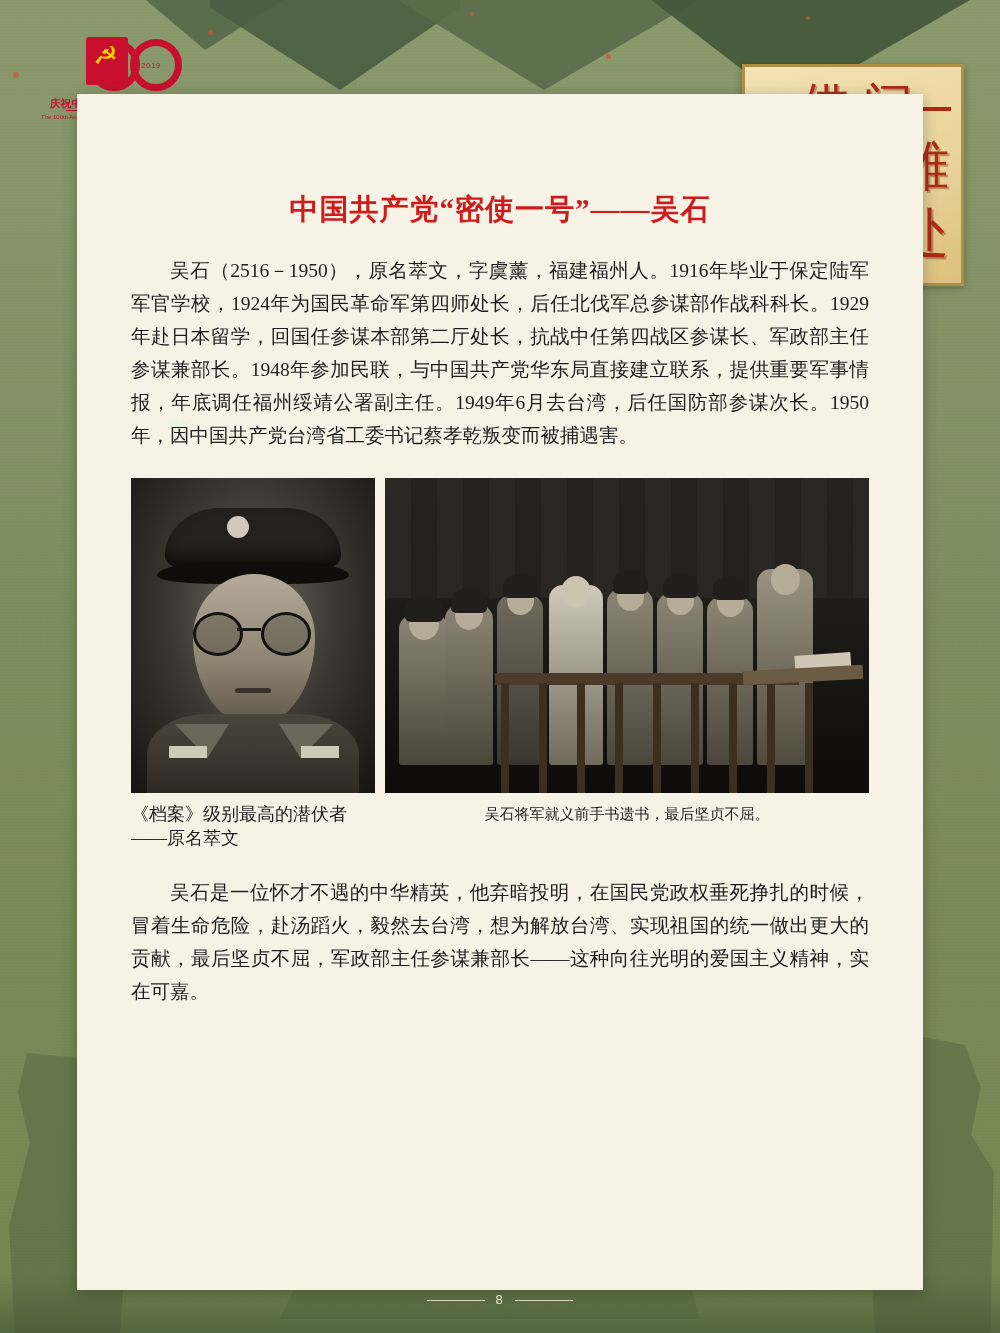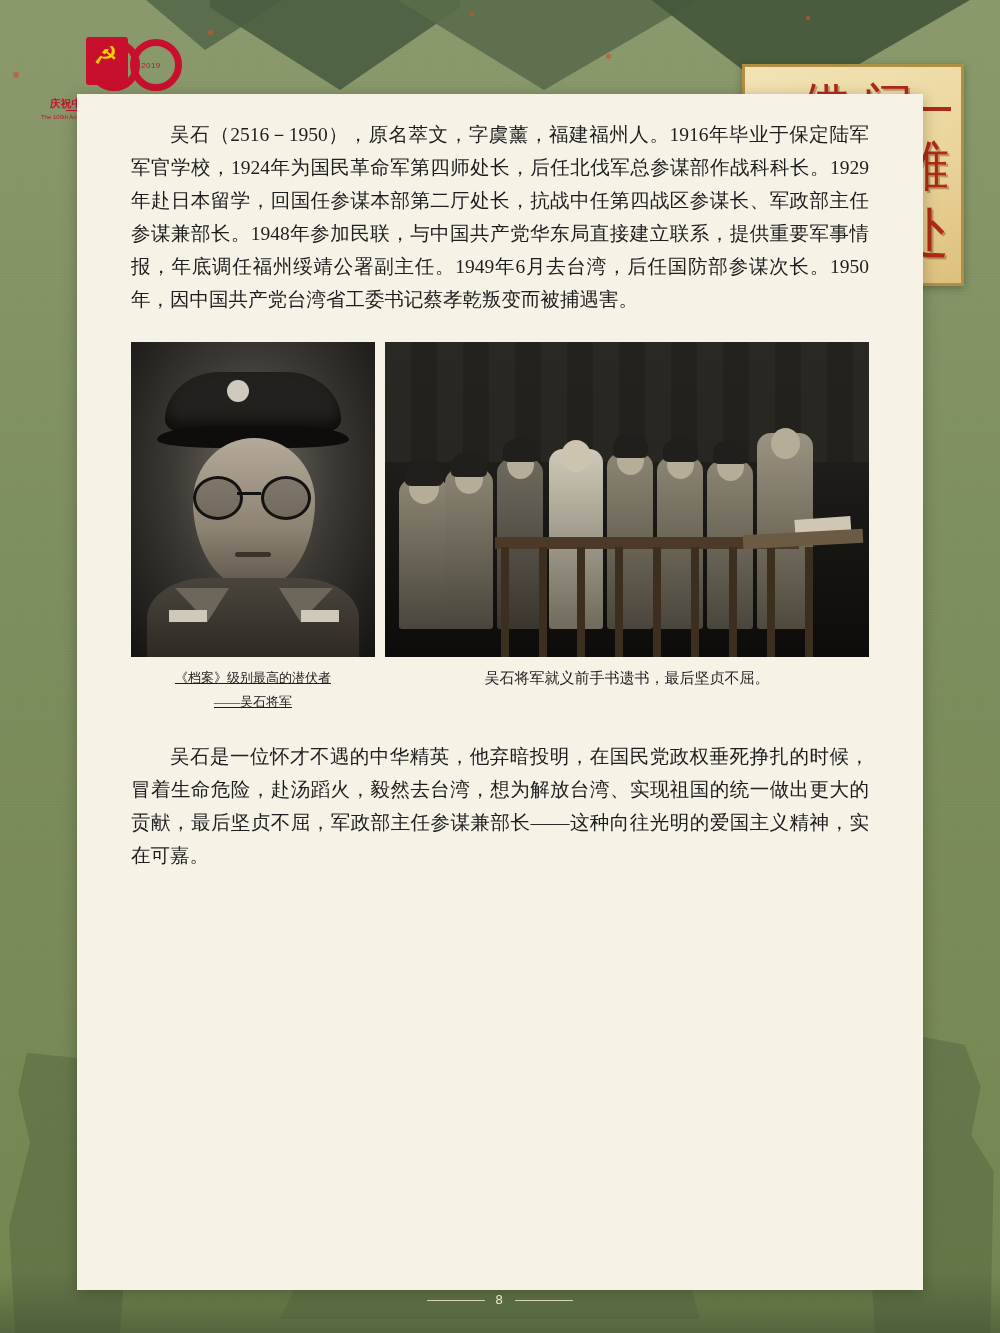--- a/index.html
+++ b/index.html
@@ -396,25 +396,24 @@
     transform: rotate(-4deg);
   }
 
   .captions {
     display: flex;
     gap: 10px;
     margin-top: 9px;
   }
   .cap-left {
     width: 244px;
-    font-size: 13px;
+    font-size: 18px;
     line-height: 24px;
     color: #1d1d1d;
-    text-align: center;
-    text-decoration: underline;
+    text-align: left;
   }
   .cap-right {
     flex: 1;
     font-size: 15px;
     line-height: 24px;
     color: #1d1d1d;
     text-align: center;
   }
 
   
@@ -520,20 +519,21 @@
 <div class="banner-sub">
   <div class="banner-div">✦ ✦ ✦</div>
   <div class="banner-sub-1">你所不知道的</div>
   <div class="banner-sub-2">英雄事迹展</div>
 </div>
 
 <div class="paper">
   <div class="bird"></div>
   <div class="bird b2"></div>
   <div class="paper-inner">
+    <h1 class="title">中国共产党“密使一号”——吴石</h1>
 
     <p class="para">吴石（2516－1950），原名萃文，字虞薰，福建福州人。1916年毕业于保定陆军军官学校，1924年为国民革命军第四师处长，后任北伐军总参谋部作战科科长。1929年赴日本留学，回国任参谋本部第二厅处长，抗战中任第四战区参谋长、军政部主任参谋兼部长。1948年参加民联，与中国共产党华东局直接建立联系，提供重要军事情报，年底调任福州绥靖公署副主任。1949年6月去台湾，后任国防部参谋次长。1950年，因中国共产党台湾省工委书记蔡孝乾叛变而被捕遇害。</p>
 
     <div class="photos">
       <div class="ph left">
         <div class="portrait">
           <div class="p-cap"></div>
           <div class="p-cap-badge"></div>
           <div class="p-brim"></div>
           <div class="p-face"></div>
@@ -598,21 +598,21 @@
 
           <div class="s-paper"></div>
           <div class="s-table"></div>
         </div>
       </div>
     </div>
 
     <div class="captions">
       <div class="cap-left">
         <div>《档案》级别最高的潜伏者</div>
-        <div>——吴石将军</div>
+        <div>——原名萃文</div>
       </div>
       <div class="cap-right">吴石将军就义前手书遗书，最后坚贞不屈。</div>
     </div>
 
     <p class="para second">吴石是一位怀才不遇的中华精英，他弃暗投明，在国民党政权垂死挣扎的时候，冒着生命危险，赴汤蹈火，毅然去台湾，想为解放台湾、实现祖国的统一做出更大的贡献，最后坚贞不屈，军政部主任参谋兼部长——这种向往光明的爱国主义精神，实在可嘉。</p>
   </div>
 </div>
 
 <div class="pagenum">
   <span class="rule"></span><span>8</span><span class="rule"></span>

